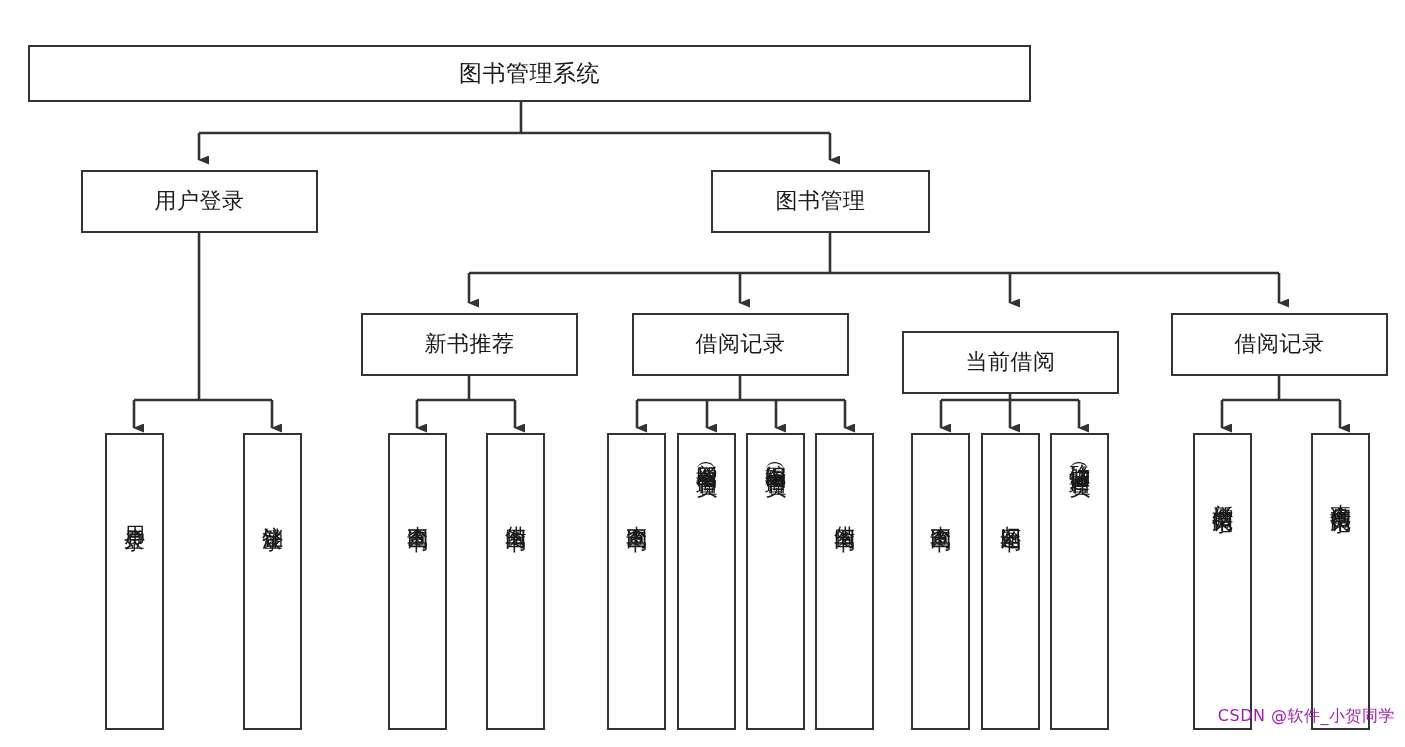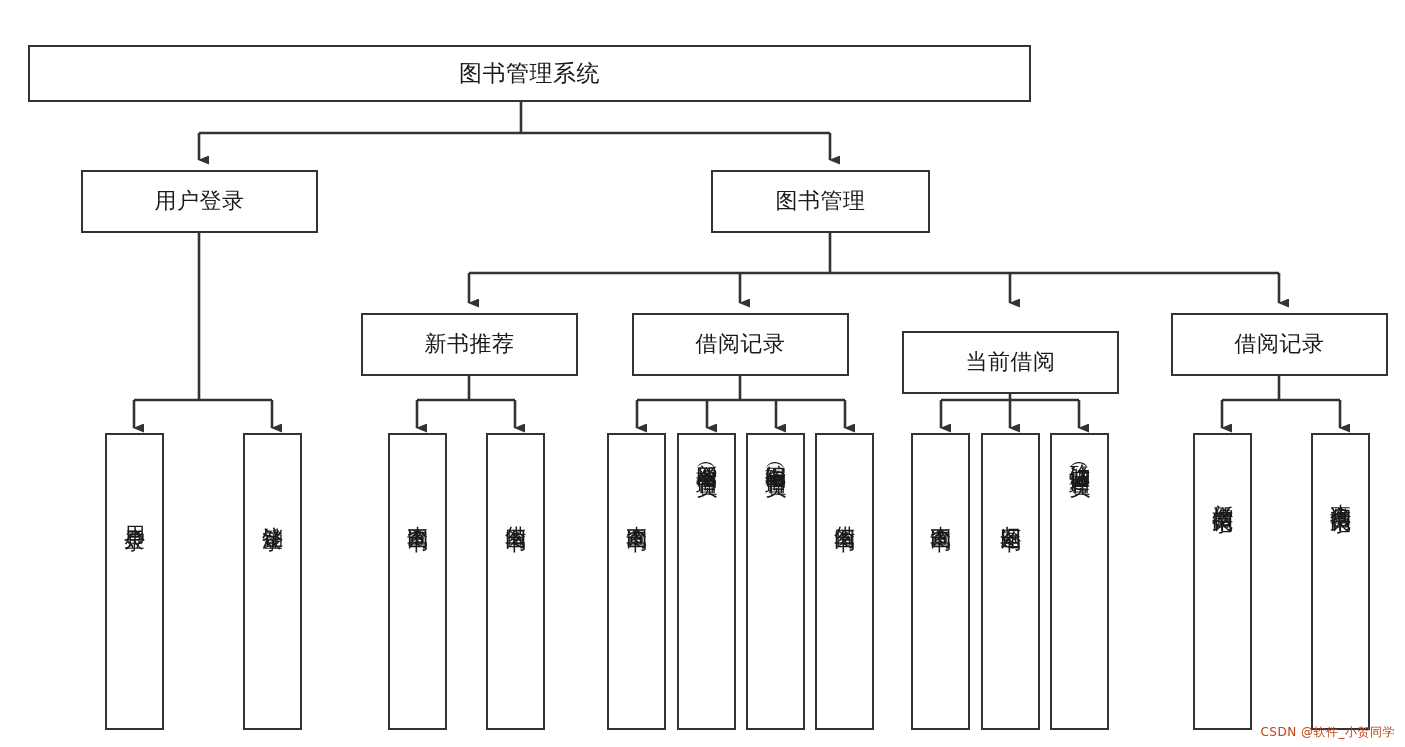--- a/index.html
+++ b/index.html
@@ -71,23 +71,23 @@
   }
   .node.vert.midlow .node-label {
     margin-top: 48px;
   }
   .node.vert.high .node-label {
     margin-top: 8px;
   }
   #watermark {
     position: absolute;
     right: 10px;
-    bottom: 6px;
-    font-size: 12px;
-    color: #c2410c;
+    bottom: 20px;
+    font-size: 16px;
+    color: #a21caf;
     letter-spacing: 0.5px;
     white-space: nowrap;
     user-select: none;
   }
 </style>
 </head>
 <body>
 
 <div id="diagram-root">
 

